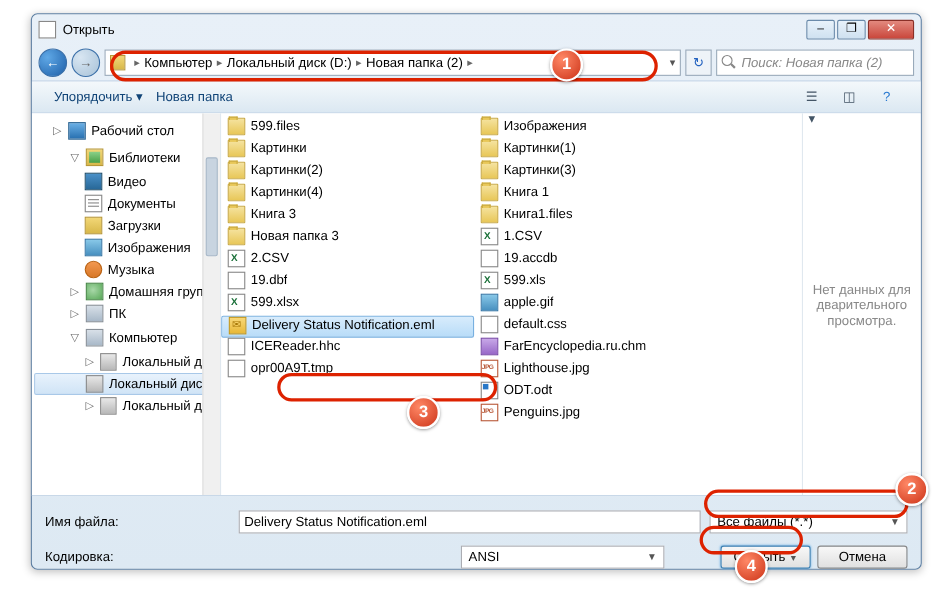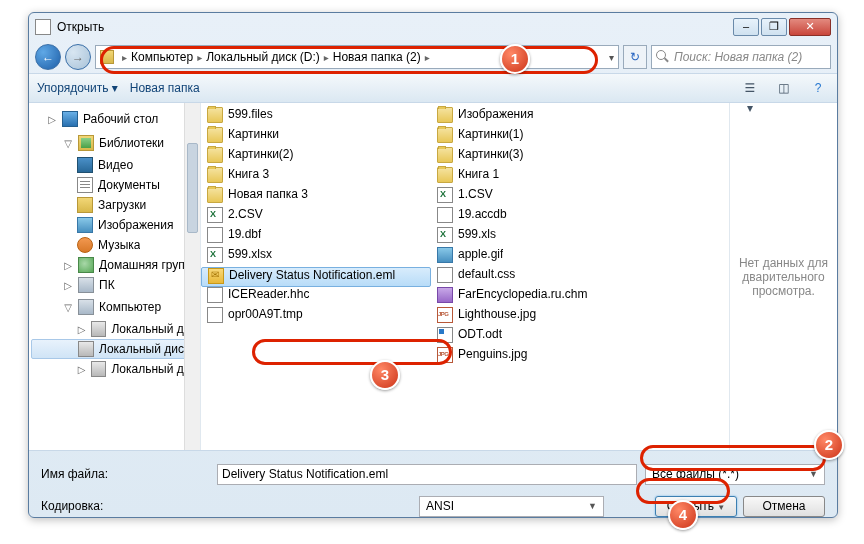--- a/index.html
+++ b/index.html
@@ -16,21 +16,21 @@
 .navbtn.fwd{background:radial-gradient(circle at 30% 30%,#d8e6f2,#a8c2d8);color:#666}
 .crumb{flex:1;height:24px;background:#fff;border:1px solid #9ab;display:flex;align-items:center;padding:0 4px;font-size:12px}
 .crumb .ci{width:14px;height:14px;background:linear-gradient(#f2d777,#d8b84a);border:1px solid #b89838;margin-right:4px}
 .crumb .sep{color:#666;margin:0 4px;font-size:10px}
 .crumb .seg{cursor:pointer}
 .refresh{width:24px;height:24px;border:1px solid #9ab;background:#eef3f8;text-align:center;line-height:22px;color:#2563c0}
 .search{width:180px;height:24px;border:1px solid #9ab;background:#fff;display:flex;align-items:center;padding:0 4px;color:#888;font-style:italic}
 .search .sicon{width:14px;height:14px;margin-right:4px;position:relative}
 .search .sicon:before{content:"";position:absolute;width:8px;height:8px;border:1.5px solid #888;border-radius:50%;left:0;top:0}
 .search .sicon:after{content:"";position:absolute;width:5px;height:1.5px;background:#888;transform:rotate(45deg);left:8px;top:9px}
-.toolbar{height:30px;background:linear-gradient(#f4f8fb,#dbe8f2);border-top:1px solid #c8d8e8;border-bottom:1px solid #c8d8e8;display:flex;align-items:center;padding:0 8px;gap:12px}
+.toolbar{height:30px;background:linear-gradient(#f4f8fb,#dbe8f2);border-top:1px solid #c8d8e8;border-bottom:1px solid #c8d8e8;display:flex;align-items:center;padding:0 20px;gap:12px}
 .toolbar .tb{color:#114477;cursor:pointer}
 .toolbar .spacer{flex:1}
 .toolbar .ib{width:22px;height:22px;border:1px solid transparent;text-align:center;line-height:20px;color:#456}
 .body{display:flex;height:348px;background:#fff;border-bottom:1px solid #c8d8e8}
 .nav{width:172px;border-right:1px solid #e0e8ef;overflow:hidden;padding:4px 0;position:relative}
 .nav .vscroll{position:absolute;right:0;top:0;bottom:0;width:16px;background:#f0f0f0;border-left:1px solid #ddd}
 .nav .vscroll .thumb{position:absolute;left:2px;right:2px;top:40px;height:90px;background:#c8d4e0;border:1px solid #a8b8c8;border-radius:2px}
 .navitem{display:flex;align-items:center;height:20px;padding-left:18px;gap:5px;cursor:pointer}
 .navitem.l2{padding-left:34px}
 .navitem.l3{padding-left:48px}
@@ -207,20 +207,24 @@
           <div class="fitem">
             <span class="fic ic-folder"></span>
             <span class="ftxt">Картинки</span>
           </div>
           <div class="fitem">
             <span class="fic ic-folder"></span>
             <span class="ftxt">Картинки(2)</span>
           </div>
           <div class="fitem">
             <span class="fic ic-folder"></span>
+            <span class="ftxt">Картинки(4)</span>
+          </div>
+          <div class="fitem">
+            <span class="fic ic-folder"></span>
             <span class="ftxt">Книга 3</span>
           </div>
           <div class="fitem">
             <span class="fic ic-folder"></span>
             <span class="ftxt">Новая папка 3</span>
           </div>
           <div class="fitem">
             <span class="fic ic-xls"></span>
             <span class="ftxt">2.CSV</span>
           </div>
@@ -254,20 +258,24 @@
             <span class="fic ic-folder"></span>
             <span class="ftxt">Картинки(1)</span>
           </div>
           <div class="fitem">
             <span class="fic ic-folder"></span>
             <span class="ftxt">Картинки(3)</span>
           </div>
           <div class="fitem">
             <span class="fic ic-folder"></span>
             <span class="ftxt">Книга 1</span>
+          </div>
+          <div class="fitem">
+            <span class="fic ic-folder"></span>
+            <span class="ftxt">Книга1.files</span>
           </div>
           <div class="fitem">
             <span class="fic ic-xls"></span>
             <span class="ftxt">1.CSV</span>
           </div>
           <div class="fitem">
             <span class="fic ic-file"></span>
             <span class="ftxt">19.accdb</span>
           </div>
           <div class="fitem">

